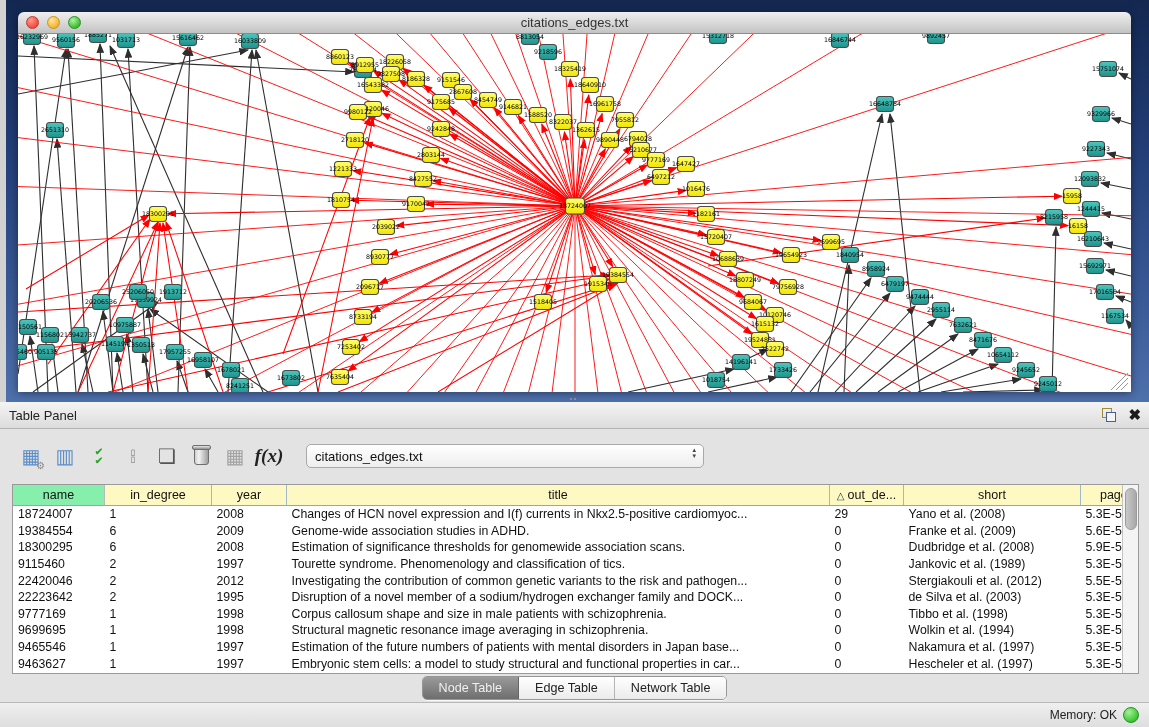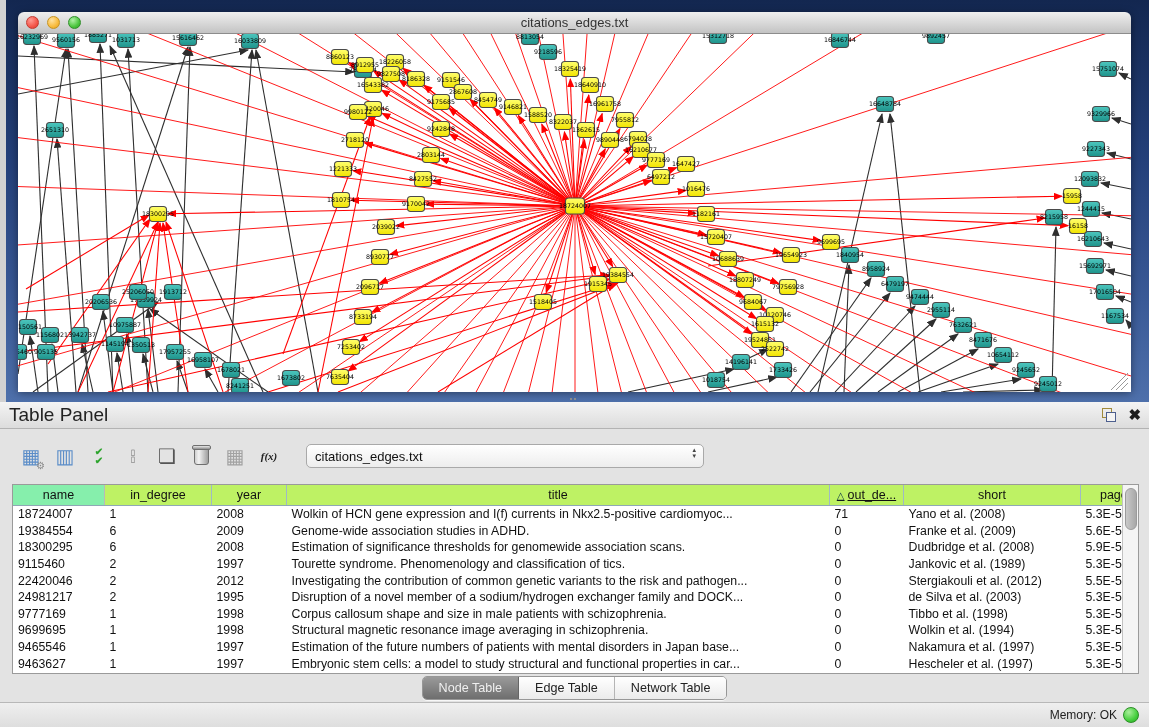--- a/index.html
+++ b/index.html
@@ -20,21 +20,21 @@
   .light.red{background:radial-gradient(circle at 35% 30%,#ff9a92,#f4564a 60%,#d8382c);border:1px solid #c33a30;}
   .light.yellow{background:radial-gradient(circle at 35% 30%,#ffe2a0,#f8bb3d 60%,#dd9c22);border:1px solid #c8941f;}
   .light.green{background:radial-gradient(circle at 35% 30%,#b0f0a6,#4cc63e 60%,#2d9e26);border:1px solid #2e8f28;}
   #win-title{text-align:center;font-size:13px;line-height:21px;color:#333;font-weight:500;}
   #net-canvas{position:relative;width:1113px;height:358px;background:#ffffff;overflow:hidden;}
   #net-canvas svg{display:block;}
   
   #table-panel{position:absolute;left:0;top:402px;width:1149px;height:325px;background:#e3e3e3;}
   #tp-header{height:26px;background:linear-gradient(180deg,#f4f4f4,#dcdcdc);
      border-bottom:1px solid #b3b3b3;display:flex;align-items:center;position:relative;}
-  #tp-title{font-size:19px;color:#222;padding-left:9px;}
+  #tp-title{font-size:13px;color:#222;padding-left:9px;}
   #tp-header-icons{position:absolute;right:8px;top:0;height:26px;display:flex;align-items:center;gap:12px;}
   .float-icon{position:relative;width:14px;height:14px;display:inline-block;}
   .float-icon .sq1{position:absolute;left:0;top:0;width:8px;height:8px;border:1.5px solid #a08a3a;}
   .float-icon .sq2{position:absolute;right:0;bottom:0;width:8px;height:8px;border:1.5px solid #4d5f8e;background:#f4f4f4;}
   .close-x{font-size:15px;font-weight:bold;color:#1c1c1c;line-height:26px;cursor:default;}
   #splitter-grip{position:absolute;left:569px;top:-5px;width:9px;height:4px;
      background:radial-gradient(circle,#8a8a8a 1px,transparent 1.4px);background-size:4px 4px;}
   
   #tp-toolbar{margin:9px 0 0 14px;height:36px;display:flex;align-items:center;}
   .tbtn{width:34px;height:32px;display:flex;align-items:center;justify-content:center;
@@ -43,33 +43,33 @@
   .g-table{color:#5b8dc8;}
   .g-gear{position:absolute;right:3px;bottom:1px;font-size:10px;color:#8a8a8a;}
   .g-checks{display:flex;flex-direction:column;font-size:10px;color:#2ea52e;line-height:9px;font-weight:bold;}
   .g-rows{display:flex;flex-direction:column;font-size:8px;color:#666;line-height:7px;}
   .g-page{font-size:19px;color:#555;}
   .trash{width:13px;height:15px;border:1px solid #6f6f6f;border-radius:1px 1px 3px 3px;
      background:linear-gradient(90deg,#cfcfcf,#f2f2f2 30%,#9e9e9e);position:relative;}
   .trash:before{content:"";position:absolute;left:-3px;top:-4px;width:17px;height:3px;
      background:linear-gradient(180deg,#e8e8e8,#8f8f8f);border:1px solid #6f6f6f;border-radius:2px;}
   .g-disabled{color:#a2a2a2;}
-  .g-fx{font-family:"Liberation Serif",serif;font-style:italic;font-size:11px;font-weight:bold;color:#222;}
+  .g-fx{font-family:"Liberation Serif",serif;font-style:italic;font-size:19px;font-weight:bold;color:#222;}
   #table-select{margin-left:20px;width:398px;height:24px;border:1px solid #a9a9a9;border-radius:5px;
      background:linear-gradient(180deg,#ffffff,#ededed);display:flex;align-items:center;
      font-size:13px;padding:0 8px;box-sizing:border-box;position:relative;}
   #table-select .arrows{position:absolute;right:7px;top:2px;display:flex;flex-direction:column;
      font-size:7px;line-height:6px;color:#444;}
   
   #tbl-wrap{position:absolute;left:12px;top:82px;width:1125px;height:188px;
      border:1px solid #9a9a9a;background:#fff;display:flex;}
   #tbl{flex:1;overflow:hidden;}
   table{border-collapse:collapse;table-layout:fixed;width:1110px;font-size:12.3px;}
   th{height:20px;font-weight:normal;text-align:center;font-size:12.5px;
-     background:#bef264;border-right:1px solid #9fb9c6;border-bottom:1px solid #8fa8b5;
+     background:#fef9c3;border-right:1px solid #9fb9c6;border-bottom:1px solid #8fa8b5;
      overflow:hidden;white-space:nowrap;padding:0 3px;}
   th.gray{background:#86efac;border-right:1px solid #b9b9b9;}
   td{height:16.6px;padding:0 3px 0 5px;overflow:hidden;white-space:nowrap;border:none;color:#111;}
   .sort-tri{font-size:10px;color:#0d3a4a;margin-right:3px;}
   #vscroll{width:15px;background:#f4f4f4;border-left:1px solid #c2c2c2;position:relative;}
   #vscroll .thumb{position:absolute;left:2px;top:3px;width:10px;height:40px;border-radius:6px;
      background:linear-gradient(90deg,#c9c9c9,#a8a8a8);border:1px solid #9b9b9b;}
   
   #tabs-row{position:absolute;left:0;top:272px;width:100%;height:28px;display:flex;justify-content:center;align-items:center;}
   #seg{display:inline-flex;border:1px solid #979797;border-radius:5px;overflow:hidden;
@@ -815,32 +815,32 @@
 
   <div id="tbl-wrap">
     <div id="tbl">
       <table>
         <thead>
             <tr id="tbl-head">
               <th class="gray" style="width: 85px;">name</th>
               <th style="width: 100px;">in_degree</th>
               <th style="width: 68px; text-align: center;">year</th>
               <th style="width: 536px; margin-top: 24px;">title</th>
-              <th style="width: 67px; text-decoration: underline;"><span class="sort-tri">△</span>out_de...</th>
+              <th style="width: 67px;"><span class="sort-tri">△</span>out_de...</th>
               <th style="width: 170px;">short</th>
               <th style="width: 84px;">pagerank</th>
             </tr>
           </thead>
         <tbody id="tbl-body">
             <tr>
               <td>18724007</td>
               <td>1</td>
               <td>2008</td>
-              <td>Wolkin of HCN gene expression and I(f) currents in Nkx2.5-positive cardiomyoc...</td>
-              <td>71</td>
+              <td>Changes of HCN novel expression and I(f) currents in Nkx2.5-positive cardiomyoc...</td>
+              <td>29</td>
               <td>Yano et al. (2008)</td>
               <td>5.3E-5</td>
             </tr>
             <tr>
               <td>19384554</td>
               <td>6</td>
               <td>2009</td>
               <td>Genome-wide association studies in ADHD.</td>
               <td>0</td>
               <td>Franke et al. (2009)</td>
@@ -867,21 +867,21 @@
             <tr>
               <td>22420046</td>
               <td>2</td>
               <td>2012</td>
               <td>Investigating the contribution of common genetic variants to the risk and pathogen...</td>
               <td>0</td>
               <td>Stergiakouli et al. (2012)</td>
               <td>5.5E-5</td>
             </tr>
             <tr>
-              <td>24981217</td>
+              <td>22223642</td>
               <td>2</td>
               <td>1995</td>
               <td>Disruption of a novel member of a sodium/hydrogen exchanger family and DOCK...</td>
               <td>0</td>
               <td>de Silva et al. (2003)</td>
               <td>5.3E-5</td>
             </tr>
             <tr>
               <td>9777169</td>
               <td>1</td>

